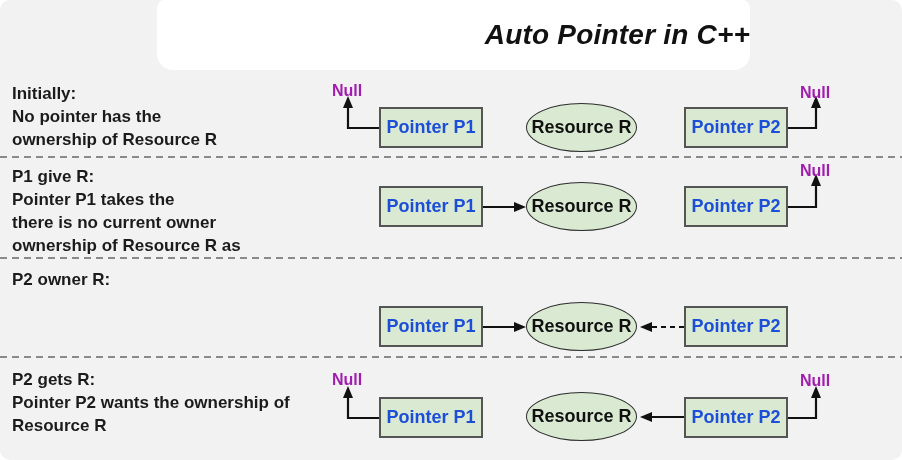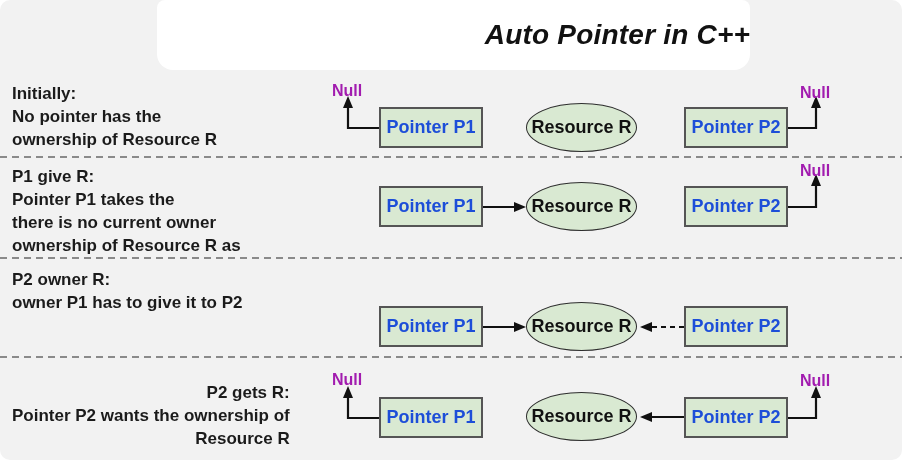--- a/index.html
+++ b/index.html
@@ -120,21 +120,21 @@
   .r3-res { left: 526px; top: 302px; }
   .r3-p2 { left: 684px; top: 306px; }
   .r3-text { top: 268px; }
 
   
   .r4-p1 { left: 379px; top: 397px; }
   .r4-res { left: 526px; top: 392px; }
   .r4-p2 { left: 684px; top: 397px; }
   .r4-null-left { left: 332px; top: 371px; }
   .r4-null-right { left: 800px; top: 372px; }
-  .r4-text { top: 381px; text-align: right; }
+  .r4-text { top: 368px; }
 </style>
 </head>
 <body>
 
 <div class="canvas">
 
   <div class="title-panel">
     <div class="title">Auto Pointer in C++</div>
   </div>
 
@@ -180,21 +180,20 @@
     <div>there is no current owner</div>
     <div>ownership of Resource R as</div>
   </div>
   <div class="node-box r2-p1">Pointer P1</div>
   <div class="node-ellipse r2-res">Resource R</div>
   <div class="node-box r2-p2">Pointer P2</div>
   <div class="null-label r2-null-right">Null</div>
 
   <div class="textblock r3-text">
     <div>P2 owner R:</div>
-    <div>owner P1 has to give it to P2</div>
   </div>
   <div class="node-box r3-p1">Pointer P1</div>
   <div class="node-ellipse r3-res">Resource R</div>
   <div class="node-box r3-p2">Pointer P2</div>
 
   <div class="textblock r4-text">
     <div>P2 gets R:</div>
     <div>Pointer P2 wants the ownership of</div>
     <div>Resource R</div>
   </div>

